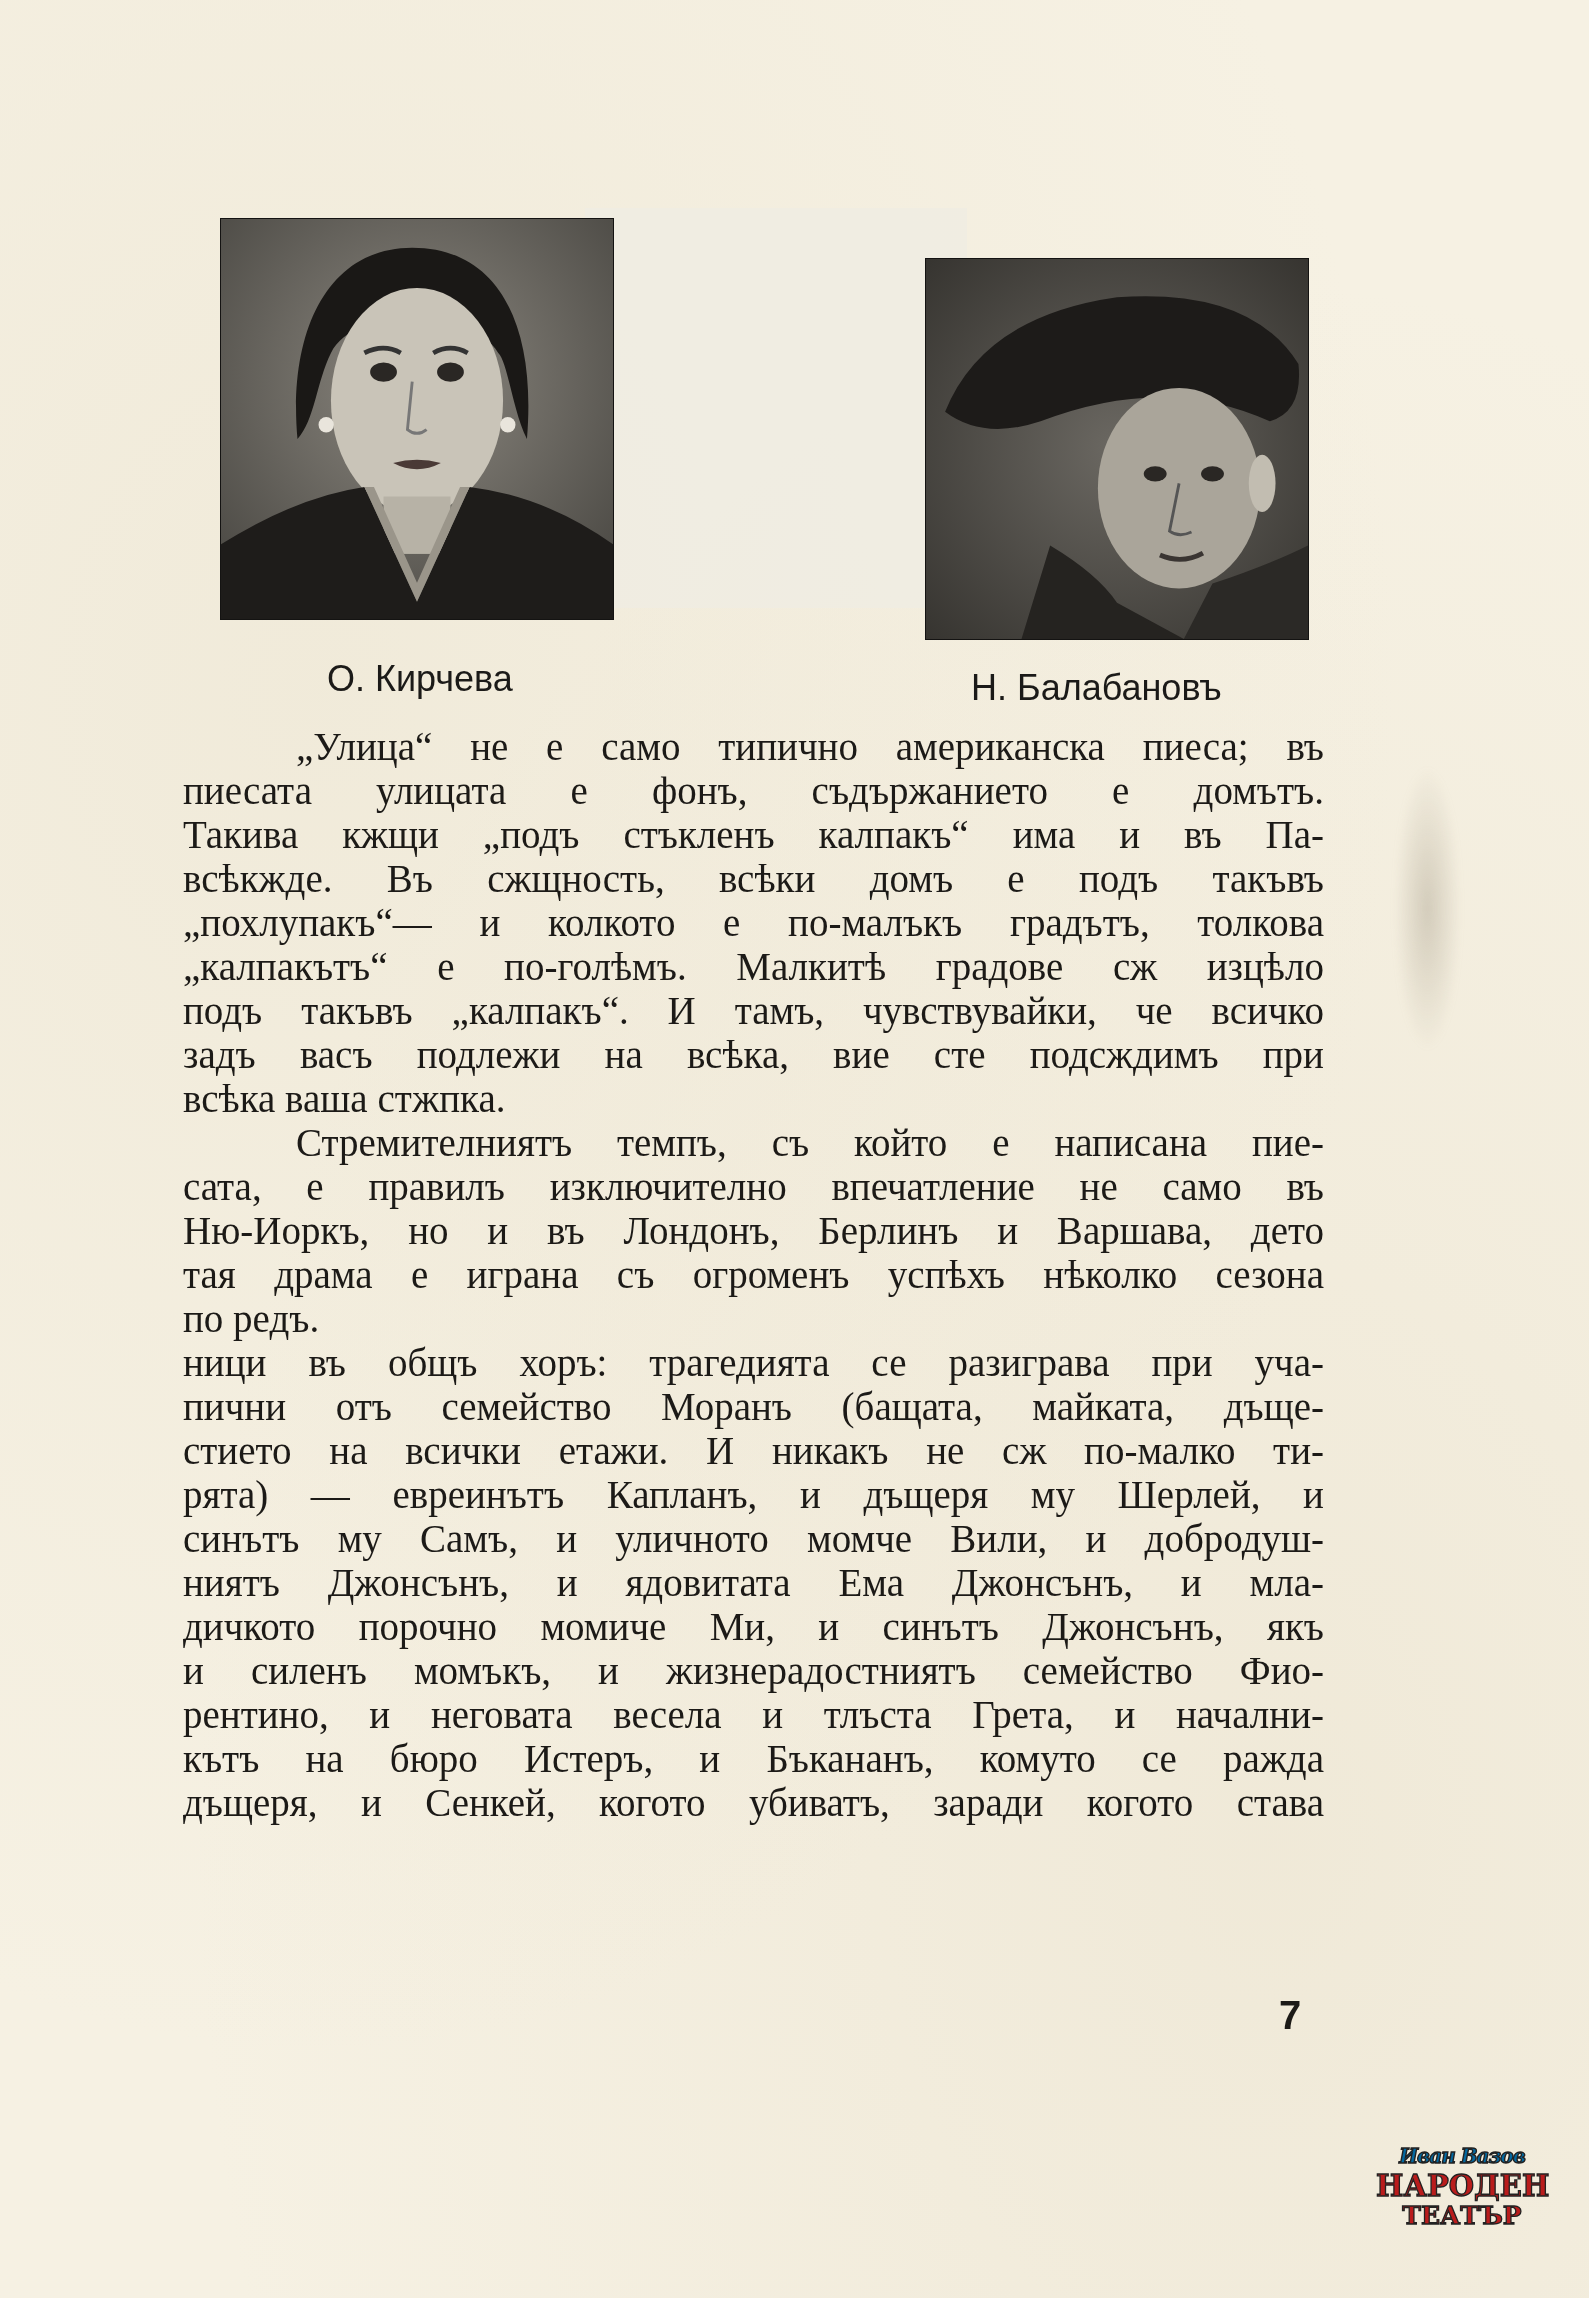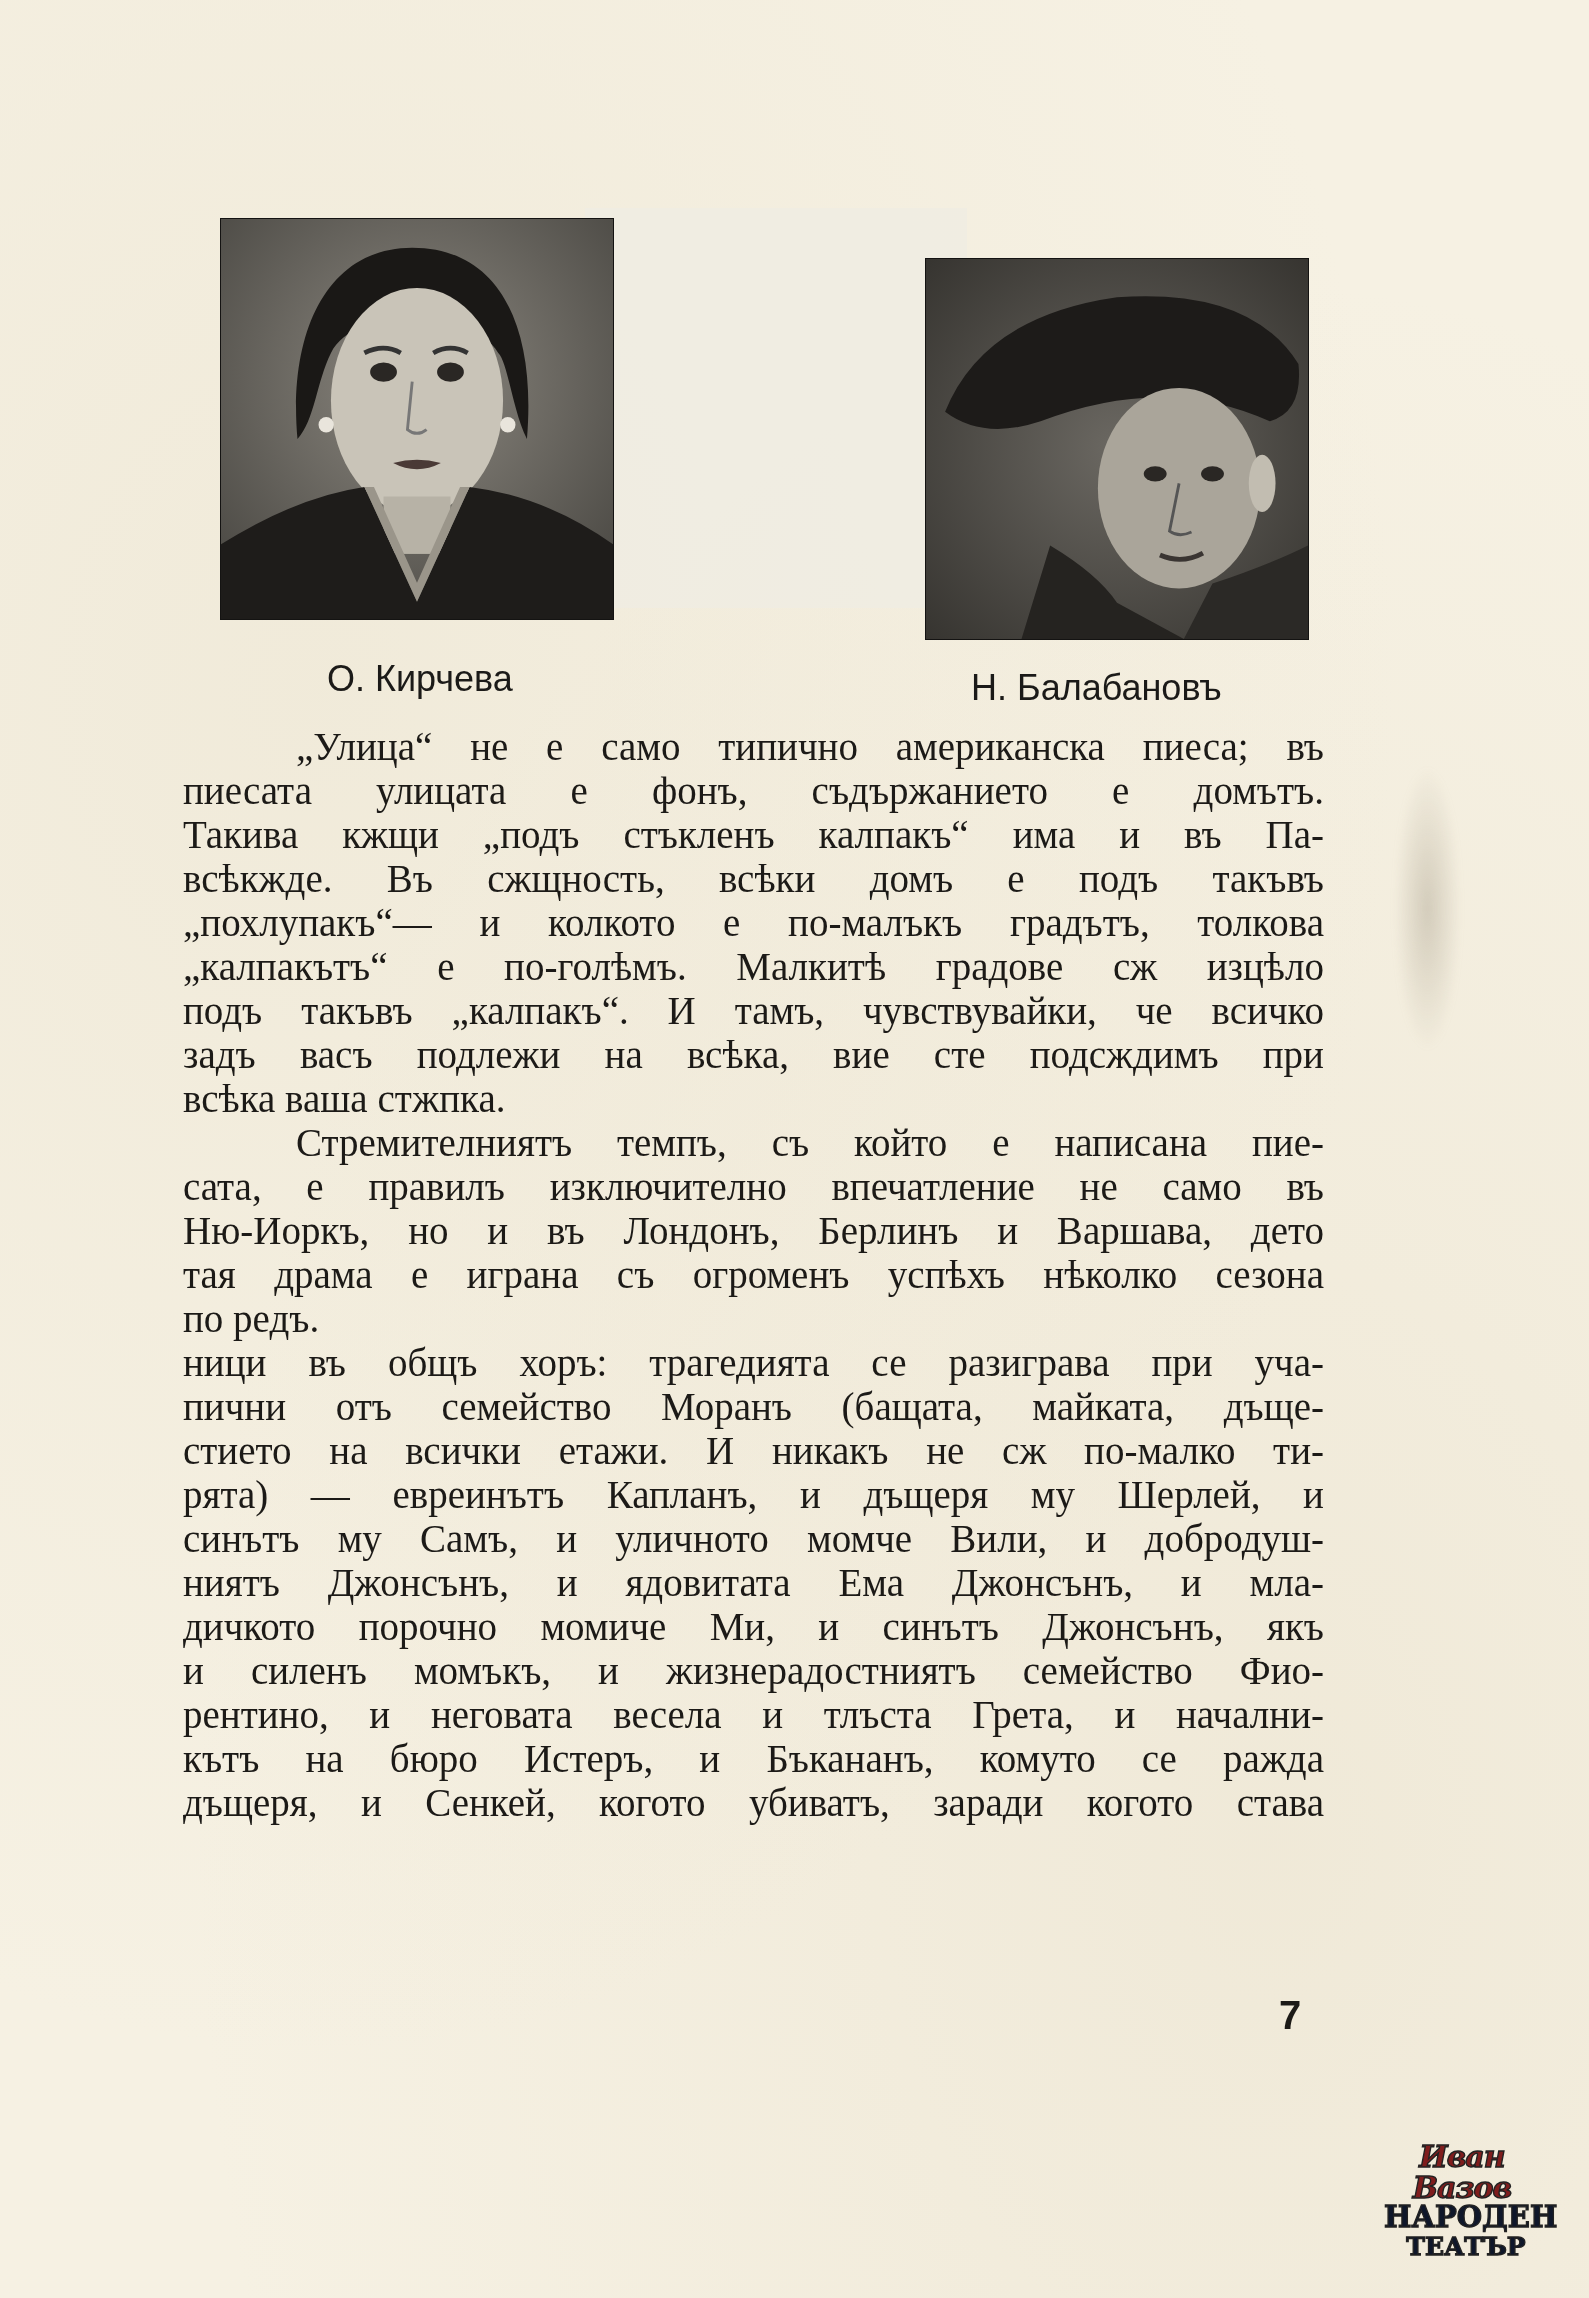--- a/index.html
+++ b/index.html
@@ -53,26 +53,26 @@
     position: absolute; left: 1279px; top: 1993px;
     font-family: "Liberation Sans", "DejaVu Sans", sans-serif;
     font-weight: bold; font-size: 40px;
   }
   .logo {
     position: absolute; left: 1376px; top: 2141px; width: 172px; height: 115px;
     text-align: center;
   }
   .logo-script {
     font-family: "DejaVu Serif", serif; font-style: italic; font-weight: bold;
-    font-size: 30px; color: #7f1d1d; -webkit-text-stroke: 1.4px #222; line-height: 31px;
+    font-size: 20px; color: #0369a1; -webkit-text-stroke: 1.4px #222; line-height: 31px;
     letter-spacing: -1px;
   }
   .logo-line {
-    font-family: "DejaVu Serif", serif; font-weight: bold; color: #0f172a;
-    -webkit-text-stroke: 1.3px #222; line-height: 29px; margin-left: 8px;
+    font-family: "DejaVu Serif", serif; font-weight: bold; color: #b91c1c;
+    -webkit-text-stroke: 1.3px #222; line-height: 29px;
   }
   .logo-line.l1 { font-size: 29px; letter-spacing: 0px; }
   .logo-line.l2 { font-size: 25px; }
 </style>
 </head>
 <body>
 
 <div class="page-bg"></div>
 <div class="faint-block"></div>
 <div class="stain"></div>

